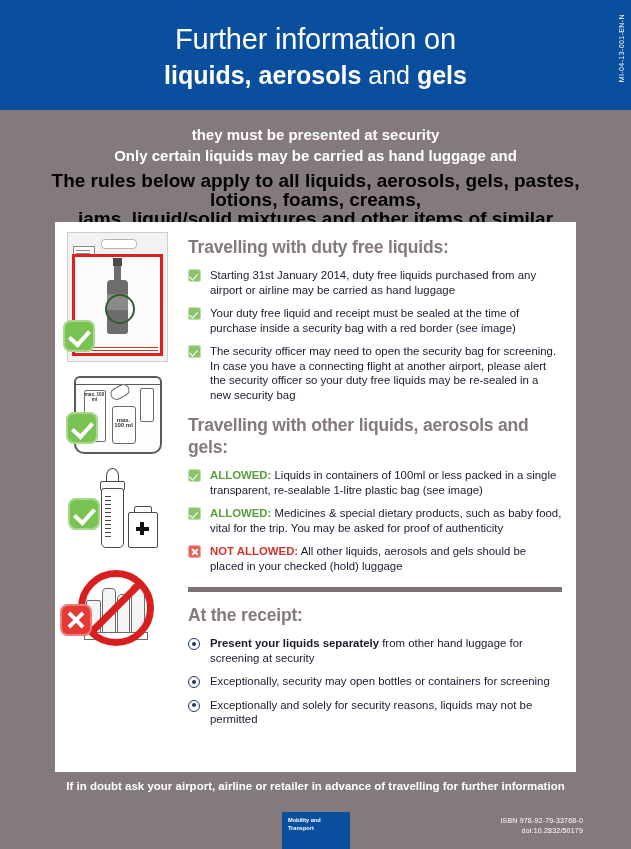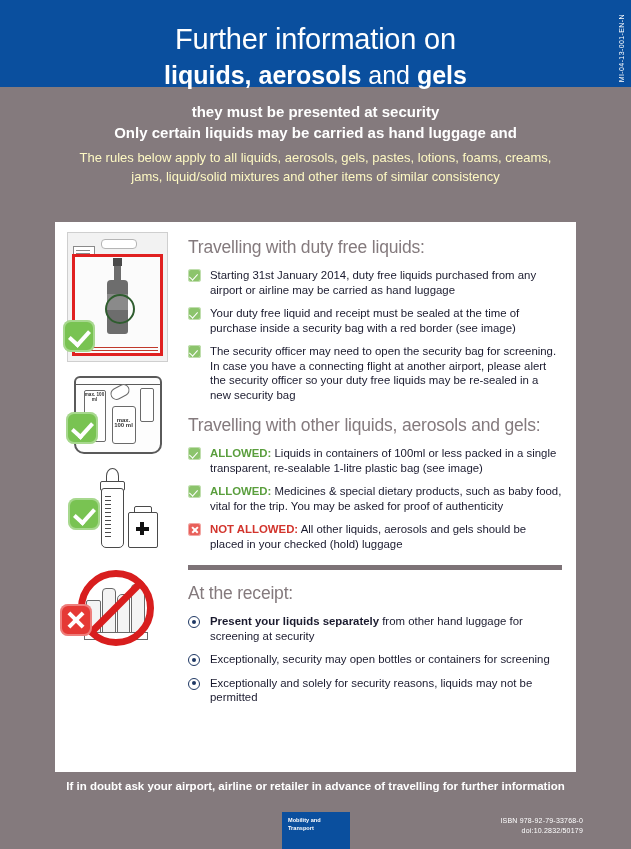--- a/index.html
+++ b/index.html
@@ -12,21 +12,21 @@
     background: #847a7d;
     font-family: "Liberation Sans", sans-serif;
     overflow: hidden;
     position: relative;
   }
 
   
   .header {
     position: relative;
     background: #0a4f9e;
-    height: 87px;
+    height: 110px;
     box-sizing: border-box;
     padding-top: 22px;
     text-align: center;
   }
   .header-line1 {
     color: #ffffff;
     font-size: 29px;
     font-weight: 400;
     letter-spacing: -0.2px;
     line-height: 34px;
@@ -59,23 +59,23 @@
     text-align: center;
     padding: 14px 40px 12px 40px;
   }
   .sub-strong {
     color: #ffffff;
     font-size: 15px;
     font-weight: bold;
     line-height: 21px;
   }
   .sub-normal {
-    color: #fef9c3;
-    font-size: 13px;
-    font-weight: 400;
+    color: #000000;
+    font-size: 19px;
+    font-weight: 700;
     line-height: 19px;
     margin-top: 5px;
   }
 
   
   .card {
     position: absolute;
     left: 55px;
     top: 222px;
     width: 521px;
@@ -93,21 +93,21 @@
   .card-right {
     flex: 1;
     padding: 10px 14px 0 8px;
     box-sizing: border-box;
   }
 
   
   h2.section-title {
     color: #847a7d;
     font-size: 17.5px;
-    font-weight: normal;
+    font-weight: bold;
     margin: 4px 0 10px 0;
     line-height: 22px;
     letter-spacing: -0.2px;
   }
   h2.section-title.tight { margin-top: 12px; }
 
   
   ul.bullets {
     list-style: none;
     margin: 0 0 0 0;

